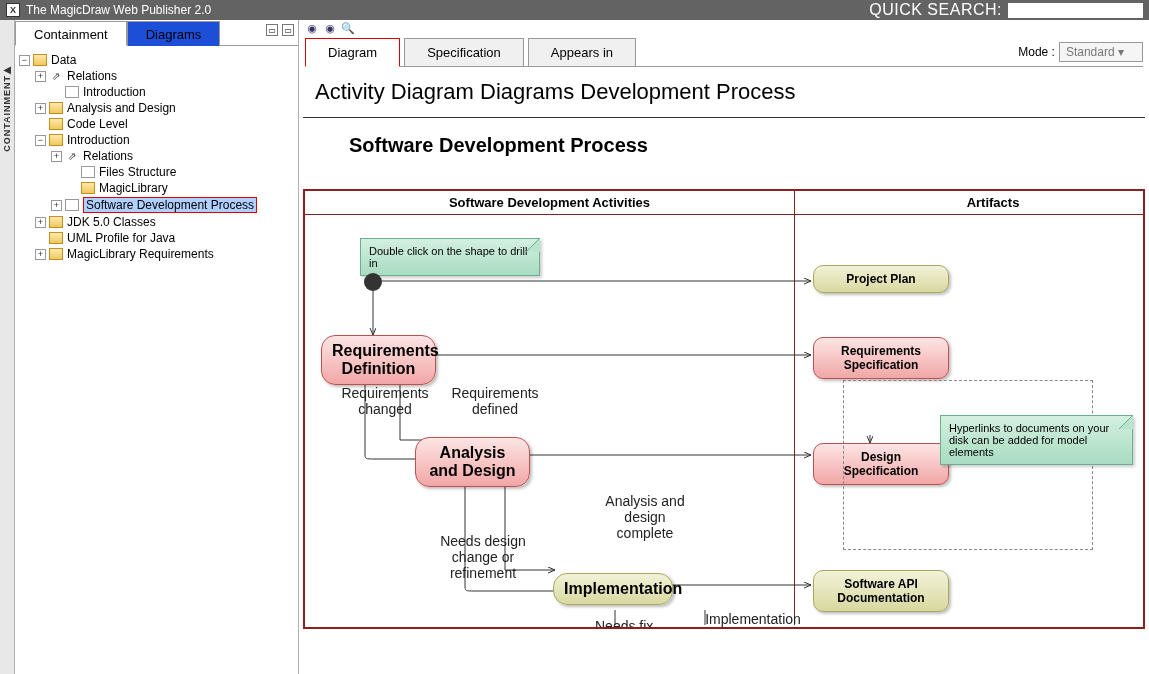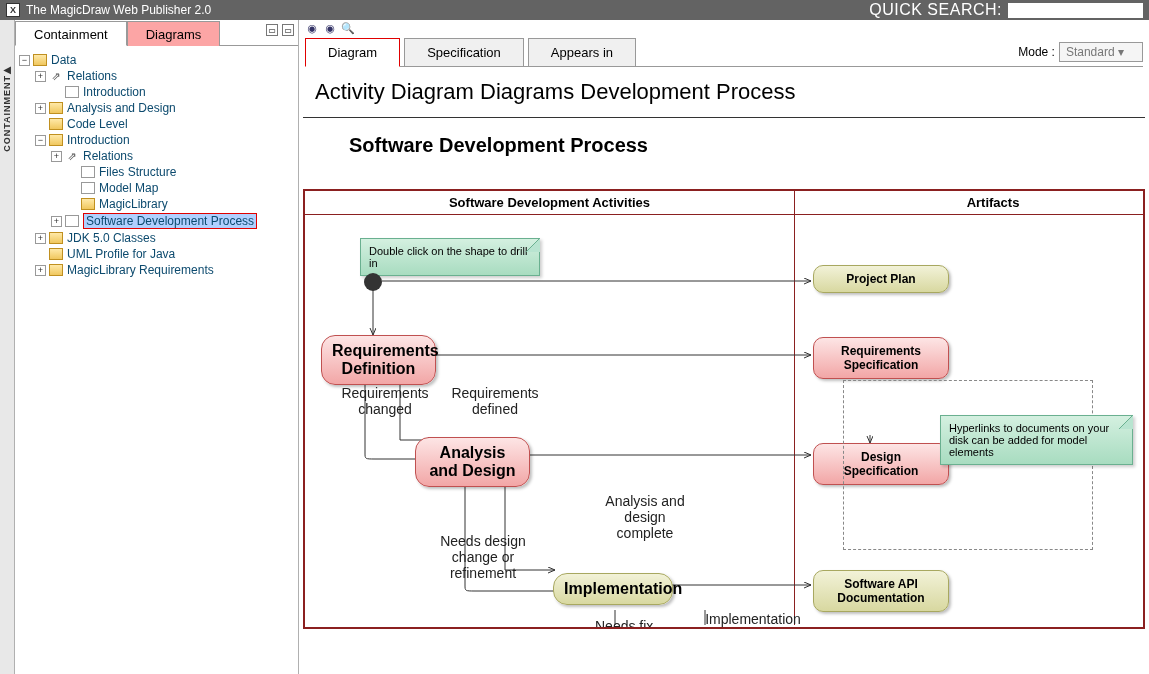--- a/index.html
+++ b/index.html
@@ -8,33 +8,33 @@
 .titlebar-icon { width: 14px; height: 14px; margin-right: 6px; background: #fff; border: 1px solid #333; display: inline-flex; align-items: center; justify-content: center; font-size: 9px; color: #333; font-weight: bold; }
 .titlebar-spacer { flex: 1; }
 .quick-search-label { font-size: 16px; letter-spacing: 0.5px; margin-right: 6px; }
 .quick-search-input { width: 135px; height: 15px; border: none; font-size: 11px; padding: 0 4px; }
 .main { display: flex; height: 654px; }
 .vbar { width: 15px; background: #e8e8e8; border-right: 1px solid #b0b0b0; display: flex; flex-direction: column; align-items: center; padding-top: 40px; }
 .vbar-text { writing-mode: vertical-lr; transform: rotate(180deg); font-size: 9px; letter-spacing: 1px; color: #333; font-weight: bold; }
 .vbar-arrow { font-size: 10px; color: #333; margin-top: 4px; }
 .sidebar { width: 284px; background: #fff; border-right: 1px solid #b0b0b0; display: flex; flex-direction: column; }
 .tabs { display: flex; border-bottom: 1px solid #999; background: #fff; position: relative; height: 26px; }
-.tab { padding: 5px 18px; border: 1px solid #999; border-bottom: none; background: #fca5a5; font-size: 13px; cursor: pointer; margin-right: 0; position: relative; top: 1px; }
+.tab { padding: 5px 18px; border: 1px solid #999; border-bottom: none; background: #1d4ed8; font-size: 13px; cursor: pointer; margin-right: 0; position: relative; top: 1px; }
 .tab.active { background: #fff; font-weight: normal; z-index: 2; border-bottom: 1px solid #fff; }
 .tab-icons { margin-left: auto; display: flex; gap: 4px; padding: 4px; }
 .tab-icon { width: 12px; height: 12px; border: 1px solid #777; font-size: 8px; display: flex; align-items: center; justify-content: center; cursor: pointer; }
 .tree { padding: 6px 4px; overflow: auto; flex: 1; }
 .tree-node { display: flex; align-items: center; padding: 1px 0; cursor: pointer; white-space: nowrap; }
 .tree-toggle { width: 11px; height: 11px; border: 1px solid #999; display: inline-flex; align-items: center; justify-content: center; font-size: 9px; line-height: 1; margin-right: 3px; cursor: pointer; background: #fff; color: #333; }
 .tree-spacer { width: 14px; display: inline-block; }
 .tree-icon { width: 14px; height: 12px; margin-right: 4px; display: inline-block; }
 .folder-icon { background: linear-gradient(#ffe9a8, #f0c75e); border: 1px solid #c09020; }
 .doc-icon { background: #fff; border: 1px solid #999; position: relative; }
 .rel-icon { font-size: 11px; color: #555; text-align: center; width: 14px; display: inline-block; margin-right: 4px; }
-.tree-label { color: #0c4a6e; }
+.tree-label { color: #000000; }
 .tree-label.selected { background: #b0d0ff; border: 1px solid #e00000; padding: 0 2px; }
 .indent-1 { padding-left: 0; }
 .indent-2 { padding-left: 16px; }
 .indent-3 { padding-left: 32px; }
 .indent-4 { padding-left: 48px; }
 
 .content { flex: 1; background: #fff; display: flex; flex-direction: column; overflow: hidden; }
 .toolbar { height: 18px; display: flex; align-items: center; padding: 2px 6px; gap: 4px; }
 .toolbar-icon { width: 14px; height: 14px; display: inline-block; font-size: 11px; color: #336; cursor: pointer; text-align: center; }
 .content-tabs { display: flex; border-bottom: 1px solid #999; margin: 0 6px; align-items: center; }
@@ -125,25 +125,20 @@
         </div>
       <div class="tree-node indent-3">
           <span class="tree-toggle">+</span>
           <span class="rel-icon">⇗</span>
           <span class="tree-label">Relations</span>
         </div>
       <div class="tree-node indent-4">
           <span class="tree-spacer"></span>
           <span class="tree-icon doc-icon"></span>
           <span class="tree-label">Files Structure</span>
-        </div>
-      <div class="tree-node indent-4">
-          <span class="tree-spacer"></span>
-          <span class="tree-icon doc-icon"></span>
-          <span class="tree-label">Model Map</span>
         </div>
       <div class="tree-node indent-4">
           <span class="tree-spacer"></span>
           <span class="tree-icon folder-icon"></span>
           <span class="tree-label">MagicLibrary</span>
         </div>
       <div class="tree-node indent-3">
           <span class="tree-toggle">+</span>
           <span class="tree-icon doc-icon"></span>
           <span class="tree-label selected">Software Development Process</span>

